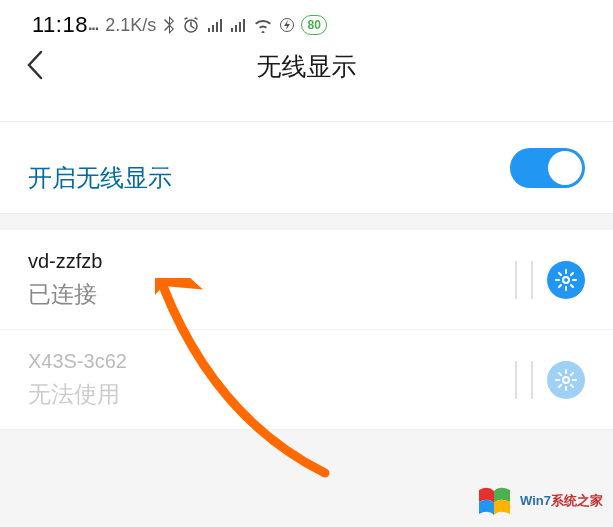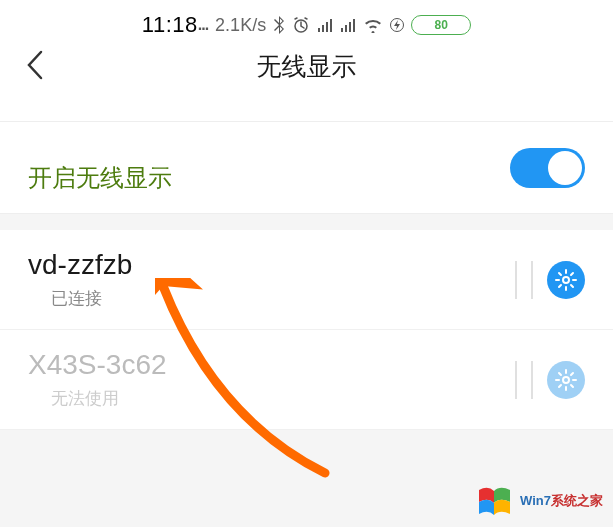--- a/index.html
+++ b/index.html
@@ -12,23 +12,23 @@
       height: 527px;
       background: #f5f5f5;
       font-family: -apple-system, BlinkMacSystemFont, "PingFang SC", "Microsoft YaHei", sans-serif;
       position: relative;
       overflow: hidden;
     }
     .status-bar {
       height: 50px;
       background: #fff;
       display: flex;
-      justify-content: center;
-      align-items: center;
-      padding: 0 0;
+      justify-content: flex-start;
+      align-items: center;
+      padding: 0 32px;
     }
     .status-time {
       font-size: 22px;
       color: #000;
       font-weight: 400;
       letter-spacing: 0.5px;
     }
     .status-right {
       display: flex;
       align-items: center;
@@ -47,21 +47,21 @@
       color: #555;
     }
     .icon-bt, .icon-alarm, .icon-signal, .icon-wifi, .icon-bolt {
       display: inline-flex;
       color: #555;
     }
     .battery-pill {
       display: inline-flex;
       align-items: center;
       justify-content: center;
-      width: 60px;
+      width: 26px;
       height: 20px;
       border: 1.5px solid #4CAF50;
       border-radius: 10px;
       font-size: 12px;
       color: #4CAF50;
       font-weight: 600;
       position: relative;
     }
     .header {
       height: 72px;
@@ -92,21 +92,21 @@
       height: 92px;
       background: #fff;
       display: flex;
       align-items: center;
       justify-content: space-between;
       padding: 0 28px;
       border-bottom: 1px solid #eee;
     }
     .toggle-label {
       font-size: 24px;
-      color: #4d7c0f;
+      color: #0369a1;
       margin-top: 20px;
     }
     .toggle {
       width: 75px;
       height: 40px;
       background: #2196F3;
       border-radius: 20px;
       position: relative;
       cursor: pointer;
     }
@@ -132,30 +132,29 @@
       padding: 0 28px;
       border-bottom: 1px solid #f0f0f0;
       position: relative;
     }
     .device-info {
       display: flex;
       flex-direction: column;
       gap: 6px;
     }
     .device-name {
-      font-size: 28px;
+      font-size: 20px;
       color: #1a1a1a;
     }
     .device-name.disabled {
       color: #bbb;
     }
     .device-status {
-      font-size: 17px;
+      font-size: 23px;
       color: #888;
-      margin-left: 23px;
     }
     .device-status.disabled {
       color: #ccc;
     }
     .device-right {
       display: flex;
       align-items: center;
       gap: 14px;
     }
     .vbar {

